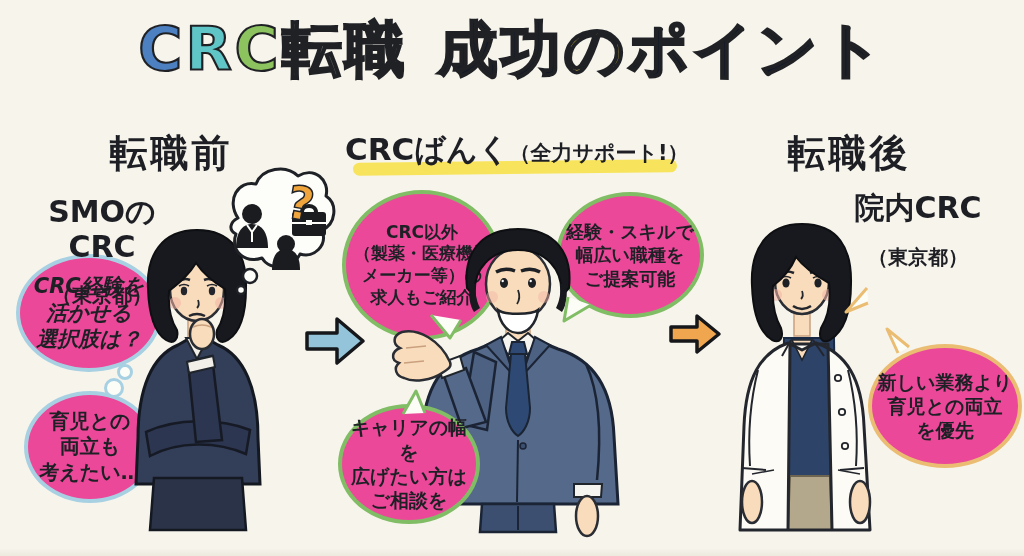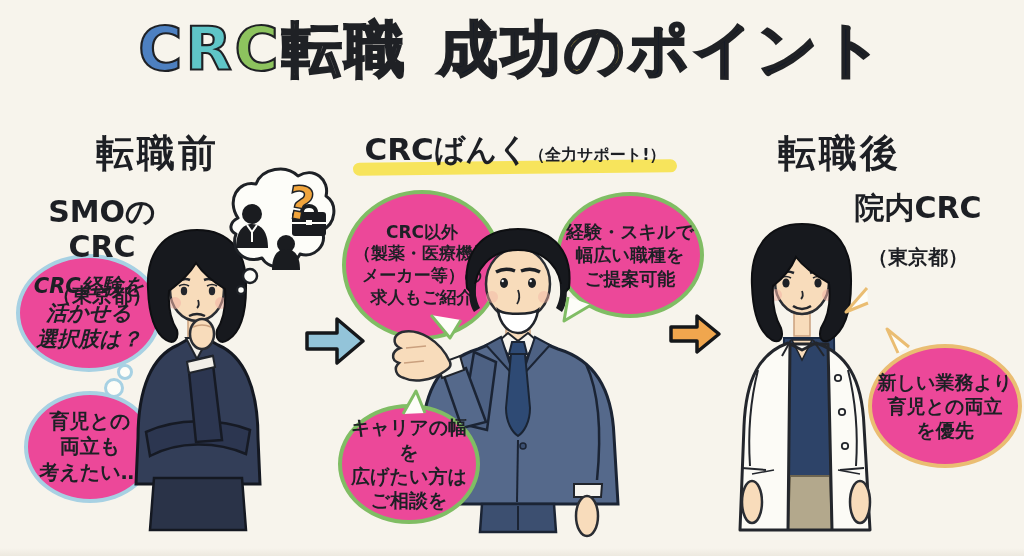--- a/index.html
+++ b/index.html
@@ -6,28 +6,28 @@
   .canvas{position:relative;width:1024px;height:556px;overflow:hidden;
     font-family:"DejaVu Sans","Liberation Sans",sans-serif;color:#1d1f24;}
   .abs{position:absolute;}
   
   .title{top:16px;left:0;width:100%;display:flex;justify-content:center;align-items:flex-end;
     font-size:60px;font-weight:700;line-height:1.12;letter-spacing:3px;
     -webkit-text-stroke:2.2px #1f2125;}
   .title .seg{display:inline-block;white-space:pre;}
   .title .seg.gap{margin-left:30px;}
   
-  .sec-header{font-size:38px;font-weight:700;letter-spacing:3px;z-index:2;}
+  .sec-header{font-size:38px;font-weight:700;letter-spacing:3px;text-align:center;z-index:2;}
   .role{font-weight:700;text-align:center;z-index:2;line-height:1.15;}
   .role .r1{font-size:30px;display:block;}
   .role .r2{font-size:20px;display:block;margin-top:20px;}
   .mid-header{top:129px;left:345px;width:340px;text-align:center;white-space:nowrap;
     font-weight:700;z-index:2;}
   .mid-header .mid-name{font-size:31px;position:relative;z-index:1;}
-  .mid-header .mid-note{font-size:16px;position:relative;z-index:1;}
+  .mid-header .mid-note{font-size:21px;position:relative;z-index:1;}
   .mid-underline{position:absolute;left:8px;right:8px;bottom:-3px;height:13px;border-radius:7px;
     transform:rotate(-0.6deg);z-index:0;}
   
   .bubble{border:4px solid;border-radius:50%;background:#ec4899;display:flex;align-items:center;
     justify-content:center;text-align:center;font-weight:700;white-space:pre-line;
     line-height:1.28;z-index:3;color:#1d2025;}
   .bubble.behind{z-index:1;}
   .dot{border:3px solid;border-radius:50%;background:#fdfdf8;z-index:3;}
   .tail{z-index:3;}
   .fig{z-index:2;}

